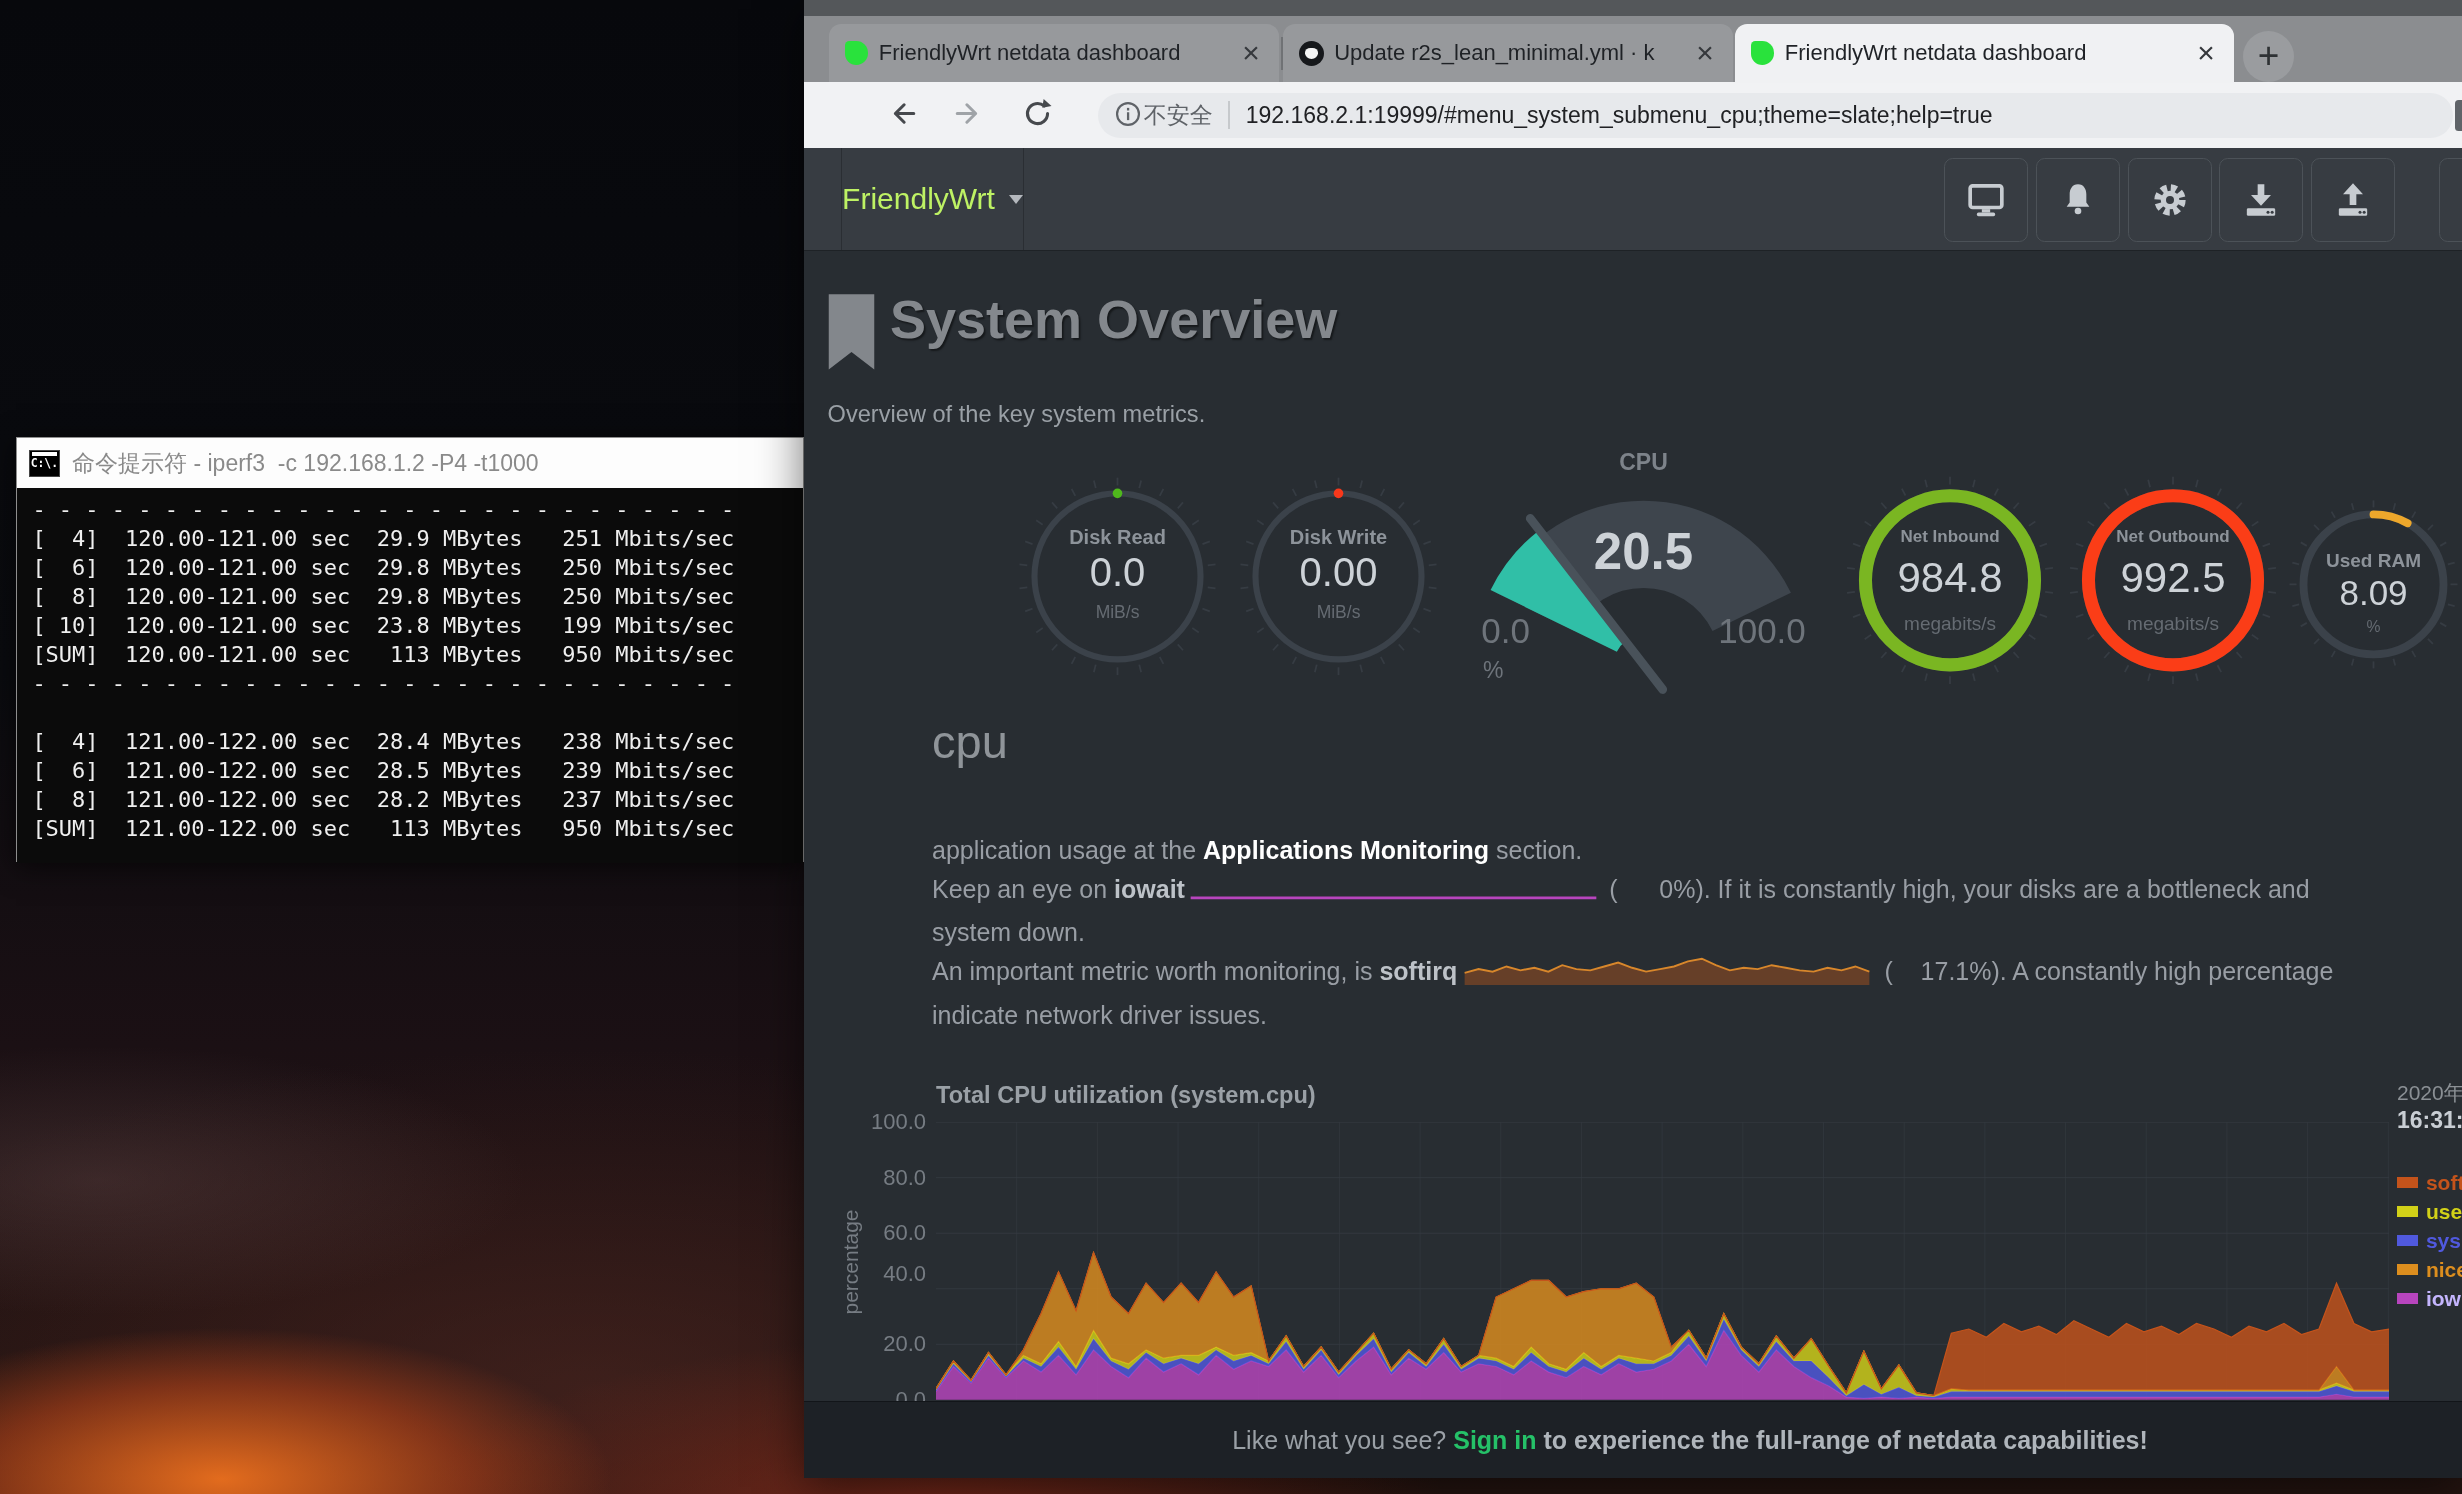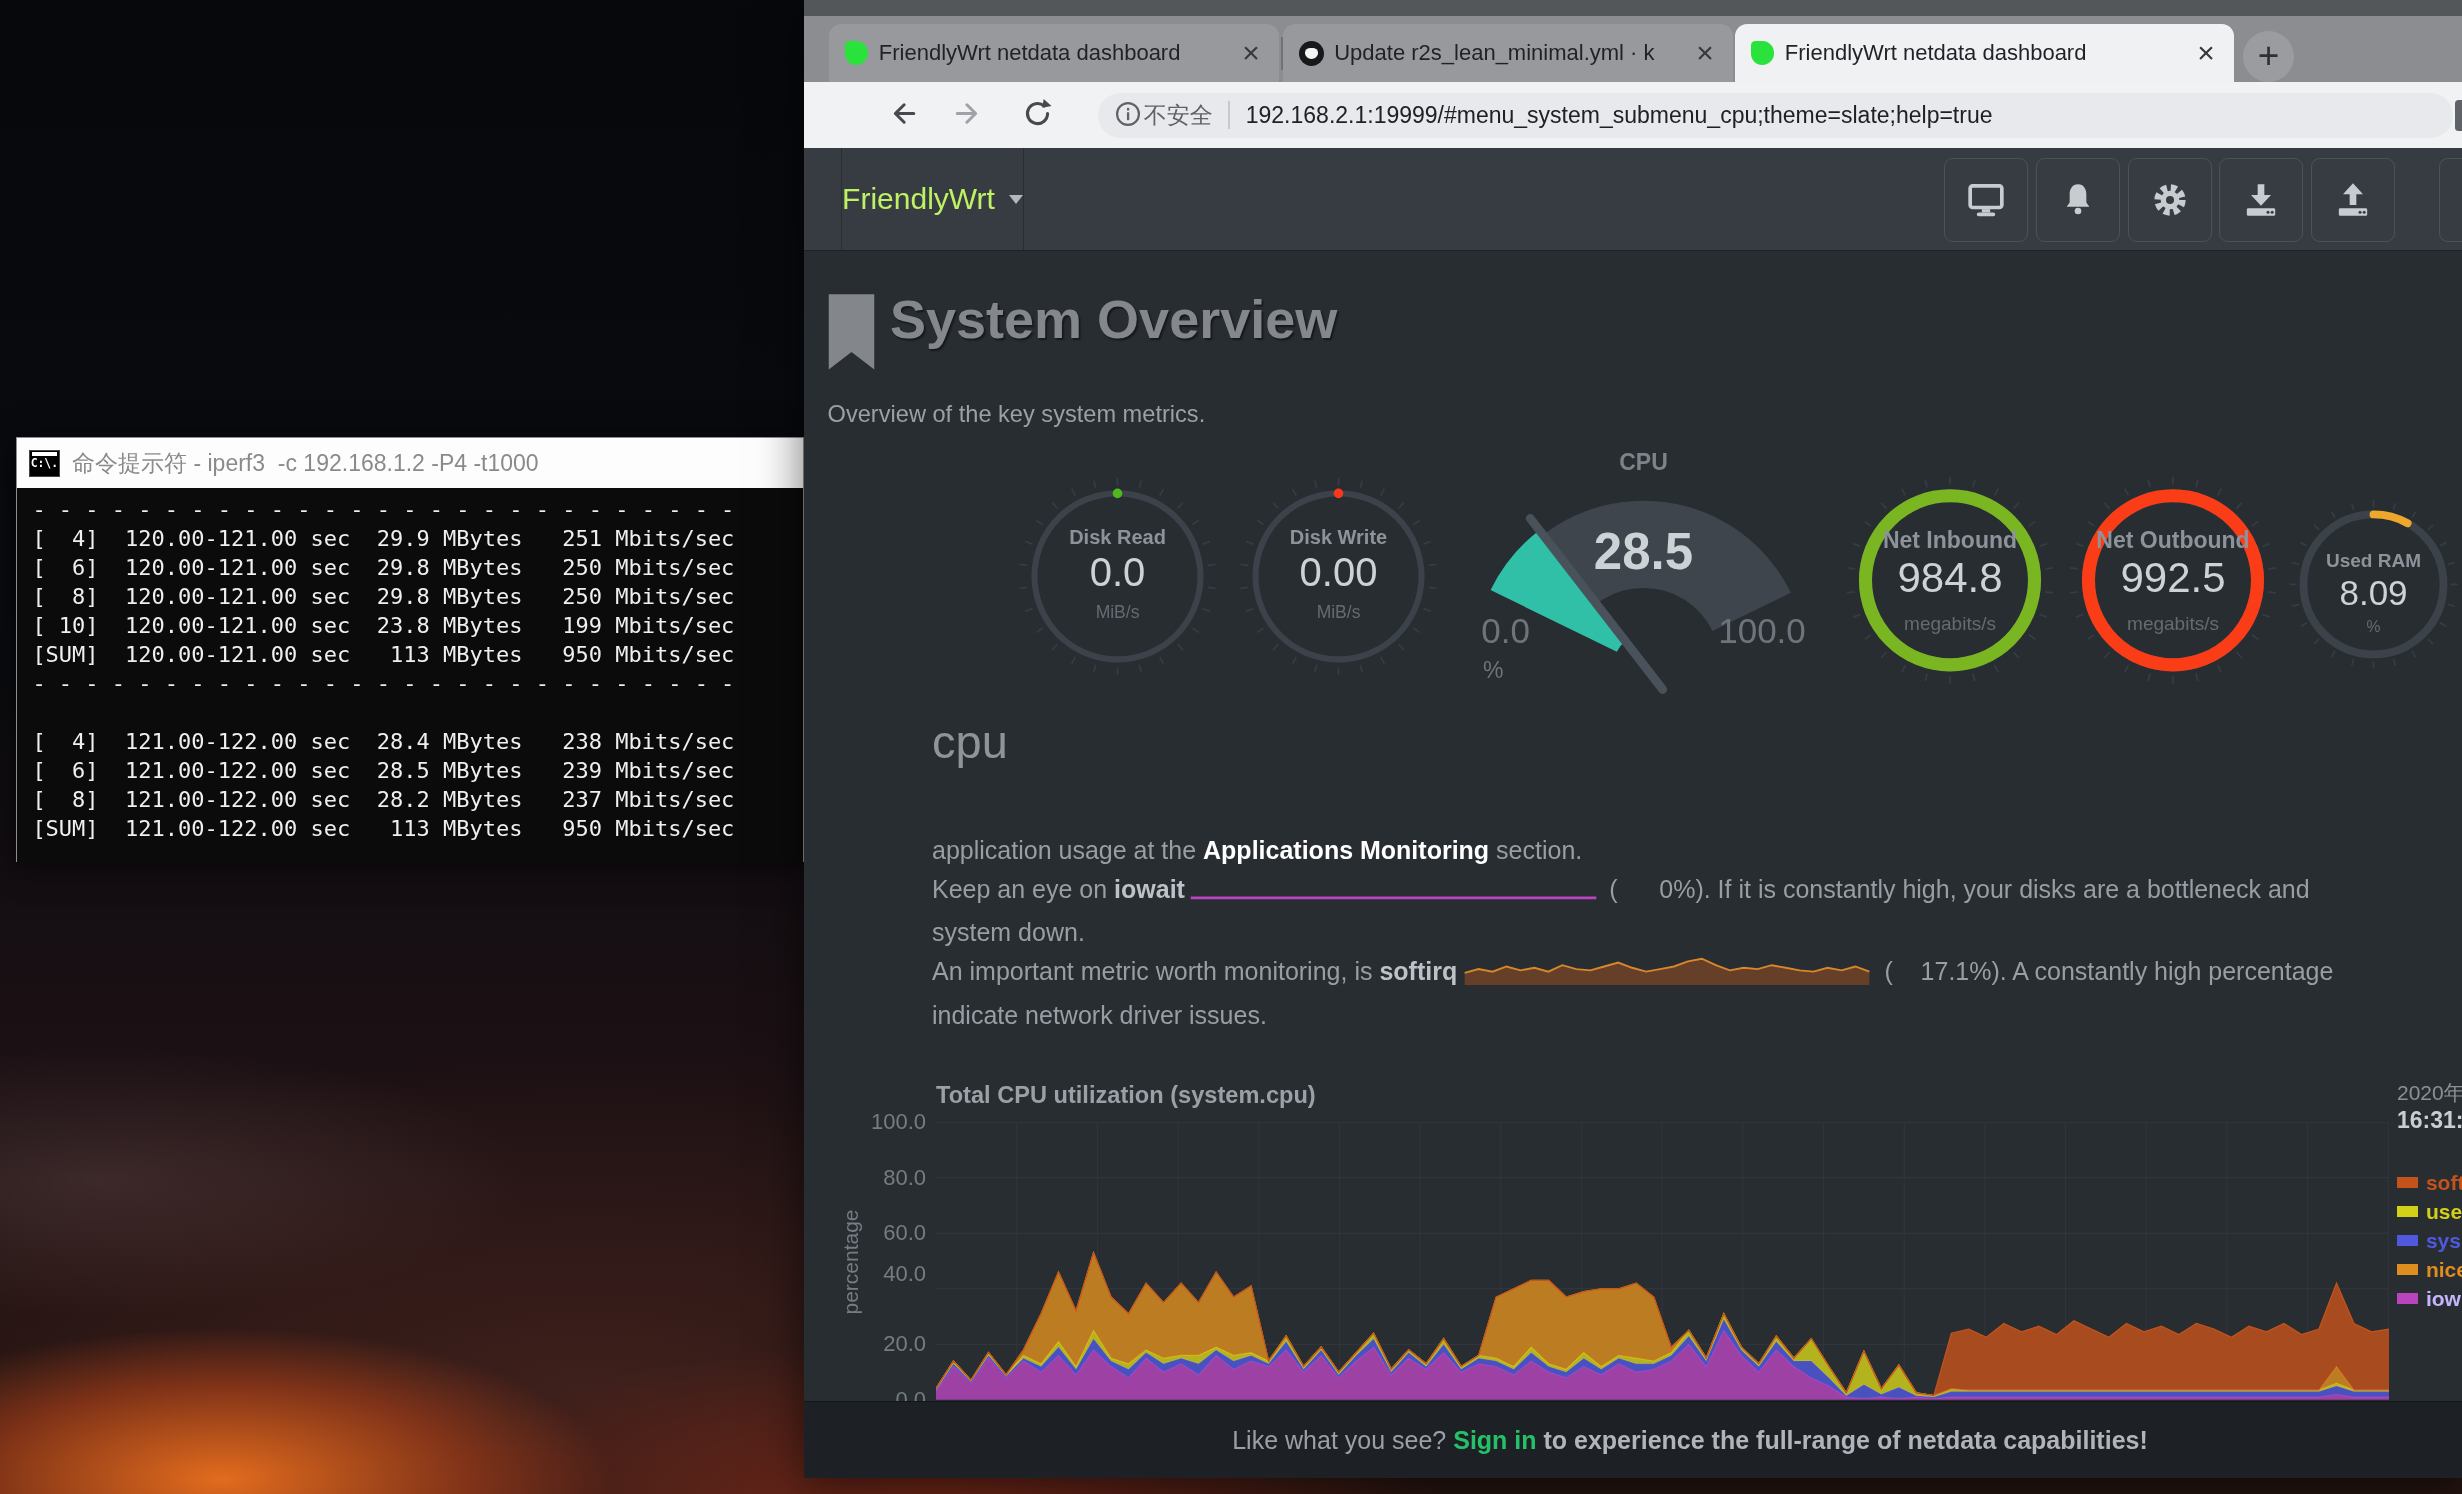--- a/index.html
+++ b/index.html
@@ -65,21 +65,21 @@
   #g-disk-read .g-unit,#g-disk-write .g-unit{top:148px;font-size:17.5px}
   #g-cpu{left:665px;top:301px;width:349px;height:249px}
   #g-cpu .g-label{top:0;font-size:23px;color:#7d838a}
   #g-cpu .g-value{top:73px;font-size:51px;font-weight:bold}
   #g-cpu .g-min,#g-cpu .g-max{width:auto;top:162px;font-size:35px;color:#6e747b}
   #g-cpu .g-min{left:12.2px}
   #g-cpu .g-max{left:auto;right:12.2px}
   #g-cpu .g-pct{width:auto;left:14px;top:208px;font-size:23px;color:#6e747b}
   #g-net-in,#g-net-out{width:210px;height:244px;top:306px}
   #g-net-in{left:1041px}#g-net-out{left:1264px}
-  #g-net-in .g-label,#g-net-out .g-label{top:73px;font-size:23px}
+  #g-net-in .g-label,#g-net-out .g-label{top:73px;font-size:17px}
   #g-net-in .g-value,#g-net-out .g-value{top:100px;font-size:42px}
   #g-net-in .g-unit,#g-net-out .g-unit{top:159px;font-size:19px}
   #g-ram{left:1482px;top:327px;width:175px;height:210px}
   #g-ram .g-label{top:75px;font-size:19px}
   #g-ram .g-value{top:98px;font-size:35px}
   #g-ram .g-unit{top:143px;font-size:15.7px}
   .cpu-heading{position:absolute;left:128px;top:566px;font-size:47px;color:#8f9499;font-weight:400}
   .cpu-desc{position:absolute;left:128px;top:683px}
   .pline{white-space:pre;font-size:25px;line-height:39px;color:#999ea5}
   .pline .b{font-weight:bold;color:#bdc2c8}
@@ -306,21 +306,21 @@
       <div class="g-value">0.00</div>
       <div class="g-unit">MiB/s</div>
     </div>
     <div class="gauge" id="g-cpu">
         <svg viewBox="0 0 400 285" width="349" height="249">
           <path d="M31.026719295756607 164.58622440365343 A188 188 0 0 1 368.9732807042434 164.58622440365343 L279.0938760743267 208.4233390825612 A88 88 0 0 0 120.9061239256733 208.4233390825612 Z" fill="#3e454d"></path>
           <path d="M24.735160971662424 161.5176263761299 A195 195 0 0 1 80.59072194569158 92.83637162239319 L179.1799207495052 220.1201878726224 A34 34 0 0 0 169.44100242582832 232.09538100917138 Z" fill="#30bfa7"></path>
           <line x1="70.18068232044419" y1="79.39646555870439" x2="222.04478979464156" y2="275.4609775466351" stroke="#49525a" stroke-width="10" stroke-linecap="round"></line>
         </svg>
       <div class="g-label">CPU</div>
-      <div class="g-value">28.5</div>
+      <div class="g-value">20.5</div>
       <div class="g-min">0.0</div>
       <div class="g-max">100.0</div>
       <div class="g-pct">%</div>
     </div>
     <div class="gauge ring-gauge" id="g-net-in">
         <svg viewBox="0 0 240 280" width="210" height="244">
           <line x1="120" y1="35" x2="120" y2="26" stroke="#363c43" stroke-width="2"></line>
           <line x1="146.32472307163135" y1="38.19640008313428" x2="148.47856405021938" y2="29.45792372629981" stroke="#363c43" stroke-width="2"></line>
           <line x1="171.11954892481455" y1="47.59983717814691" x2="175.30205747320846" y2="39.630732947268015" stroke="#363c43" stroke-width="2"></line>
           <line x1="192.94349240648745" y1="62.66381770117887" x2="198.91159633065462" y2="55.92722096763896" stroke="#363c43" stroke-width="2"></line>

